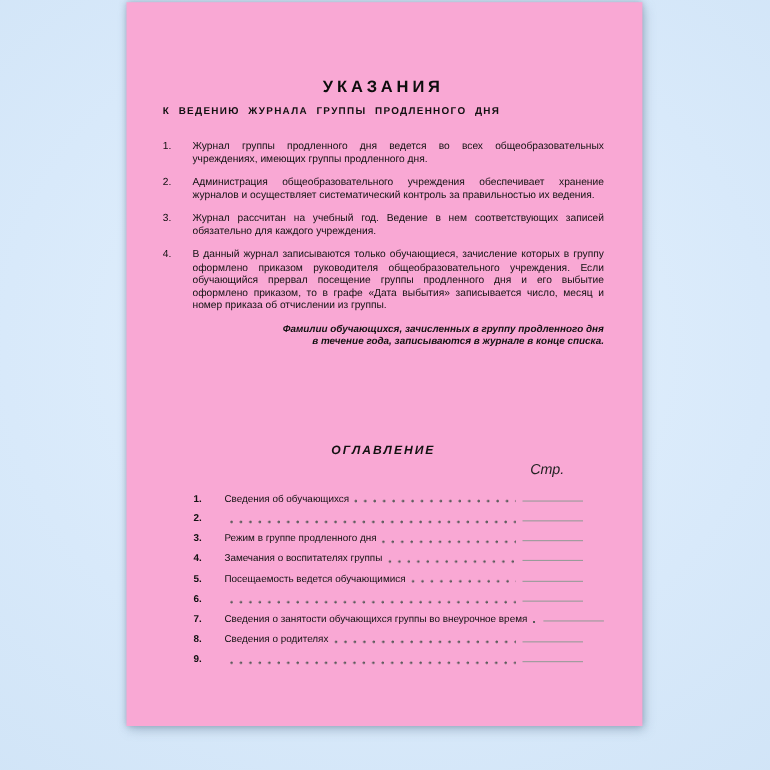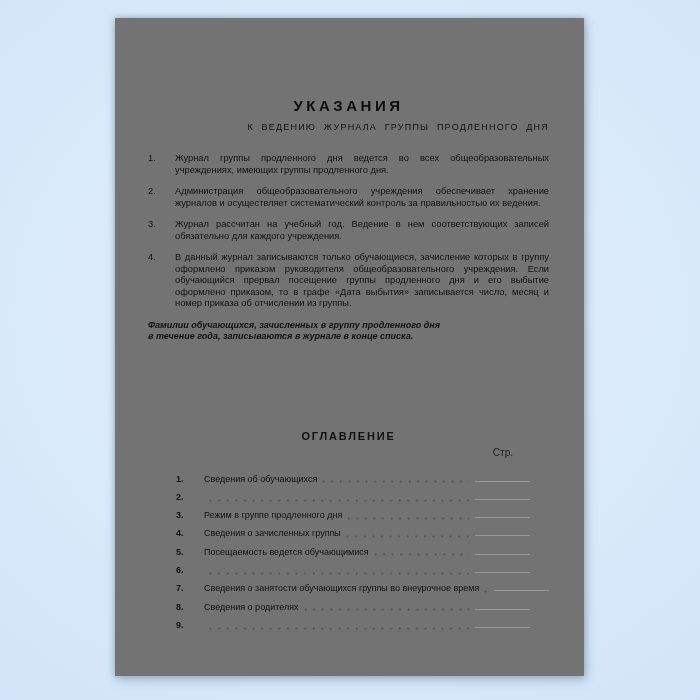--- a/index.html
+++ b/index.html
@@ -8,77 +8,79 @@
     overflow: hidden;
   }
   body {
     background:
       radial-gradient(ellipse 90% 80% at 50% 45%, #e4f1fd 0%, #d8e9fa 55%, #cfe3f6 100%);
     font-family: "Liberation Sans", "DejaVu Sans", sans-serif;
     position: relative;
   }
   .page {
     position: absolute;
-    left: 115px; top: 18px;
+    left: 115px; top: 2px;
     width: 469px; height: 658px;
     box-sizing: border-box;
-    padding: 10px 35px 0 33px;
-    background: #737373;
+    padding: 0 35px 0 33px;
+    background: #f9a8d4;
     box-shadow: 0 0 6px rgba(105,130,155,0.55), 2px 4px 10px rgba(105,130,155,0.40);
     color: #111111;
   }
   .doc-title {
     margin: 70px 0 0 0;
     text-align: center;
     font-size: 15px;
     font-weight: bold;
     letter-spacing: 3.5px;
     line-height: 16px;
     color: #0d0d0d;
   }
   .doc-subtitle {
     margin-top: 8px;
-    text-align: right;
+    text-align: left;
     font-size: 9px;
-    font-weight: normal;
+    font-weight: bold;
     letter-spacing: 1.2px;
     word-spacing: 4px;
     line-height: 11px;
   }
   .instructions { margin-top: 20px; }
   .inst-item {
     display: flex;
     margin-bottom: 10px;
     font-size: 9.3px;
     line-height: 11.5px;
   }
   .inst-num { flex: none; width: 16px; }
   .inst-text { flex: 1; text-align: justify; margin-left: 11px; }
   .doc-note {
     margin-top: 3px;
-    text-align: left;
+    text-align: right;
     font-size: 9px;
     font-weight: bold;
     font-style: italic;
     line-height: 11px;
     white-space: pre-line;
   }
   .toc-heading {
     margin-top: 88px;
     text-align: center;
     font-size: 11px;
     font-weight: bold;
     letter-spacing: 1.8px;
     line-height: 13px;
+    font-style: italic;
   }
   .page-col-label {
     margin-top: 4px;
     margin-right: 36px;
     text-align: right;
-    font-size: 10px;
+    font-size: 13px;
+    font-style: italic;
     line-height: 11px;
     color: #222;
   }
   .toc { margin: 12px 19px 0 28px; }
   .toc-row {
     display: flex;
     align-items: baseline;
     height: 18.3px;
     line-height: 18.3px;
     font-size: 9px;
@@ -154,21 +156,21 @@
       <span class="blank"></span>
     </div>
     <div class="toc-row">
       <span class="toc-num">3.</span>
       <span class="toc-label">Режим в группе продленного дня</span>
       <span class="leader"></span>
       <span class="blank"></span>
     </div>
     <div class="toc-row">
       <span class="toc-num">4.</span>
-      <span class="toc-label">Сведения о зачисленных группы</span>
+      <span class="toc-label">Замечания о воспитателях группы</span>
       <span class="leader"></span>
       <span class="blank"></span>
     </div>
     <div class="toc-row">
       <span class="toc-num">5.</span>
       <span class="toc-label">Посещаемость ведется обучающимися</span>
       <span class="leader"></span>
       <span class="blank"></span>
     </div>
     <div class="toc-row">

